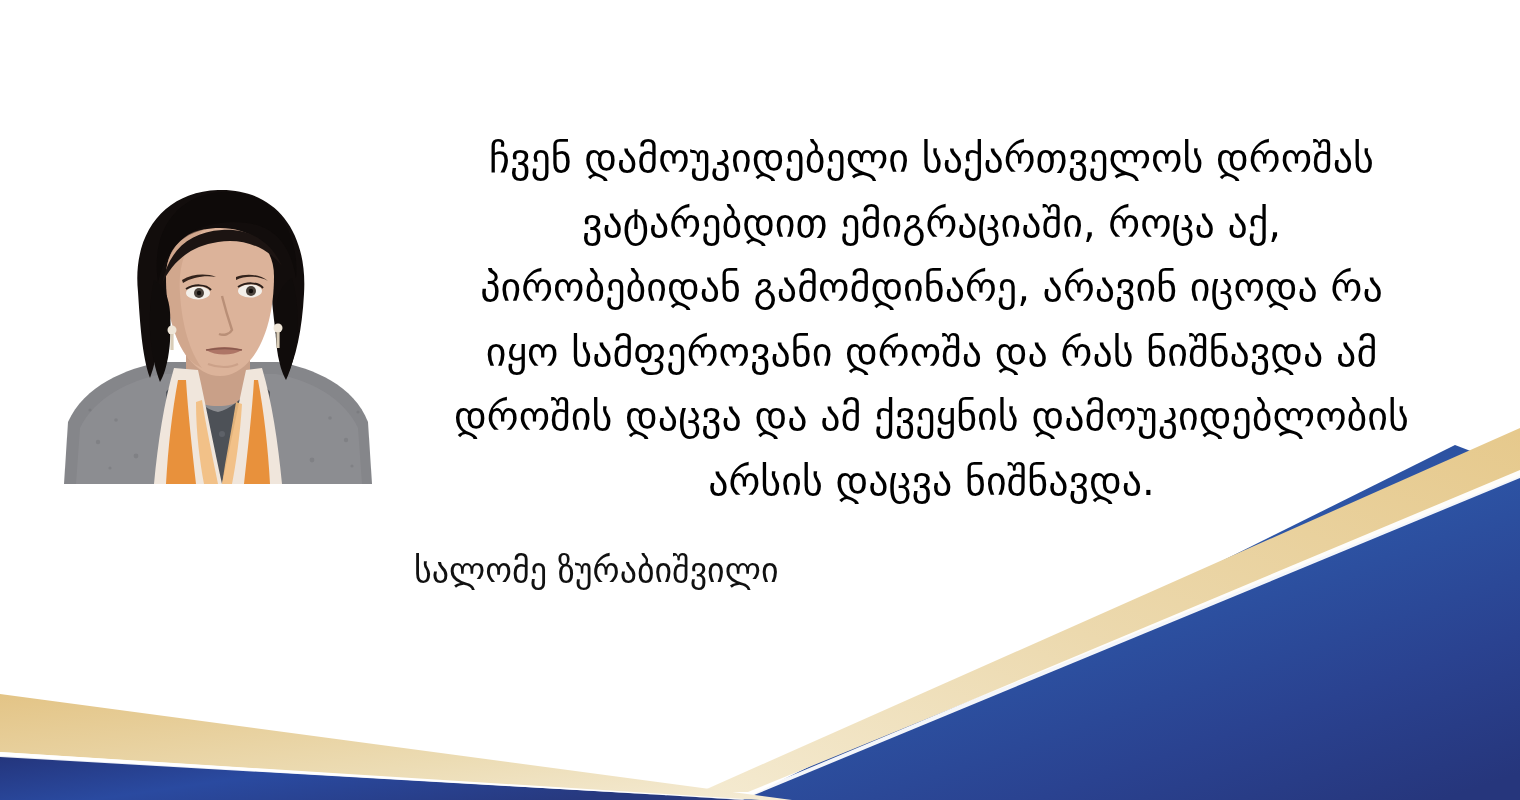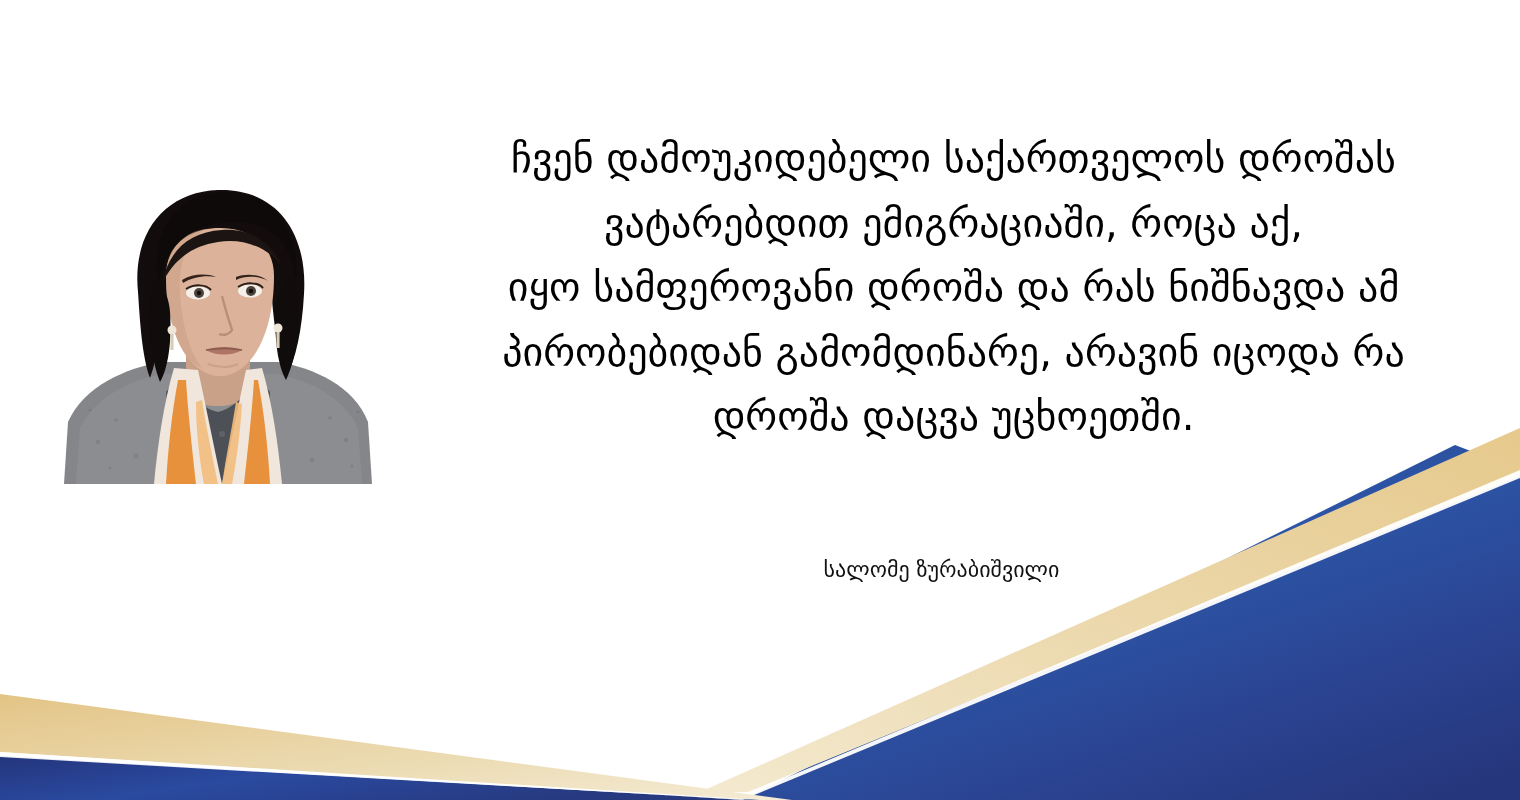--- a/index.html
+++ b/index.html
@@ -33,42 +33,41 @@
     width: 345px;
     height: 312px;
     overflow: hidden;
     background: #ffffff;
   }
   .portrait-svg { display: block; width: 345px; height: 312px; }
 
   
   .quote-block {
     position: absolute;
-    left: 426px;
+    left: 404px;
     top: 126px;
     width: 1055px;
     text-align: center;
   }
   .quote-line {
     display: block;
     font-family: "DejaVu Sans", "Liberation Sans", sans-serif;
     font-size: 40px;
     line-height: 64.5px;
     color: #000000;
     white-space: nowrap;
     letter-spacing: 0px;
   }
   .attribution {
     position: absolute;
     left: 414px;
     top: 548px;
     width: 1055px;
-    text-align: center;
     font-family: "DejaVu Sans", "Liberation Sans", sans-serif;
-    font-size: 22px;
+    font-size: 34px;
     line-height: 44px;
     color: #111111;
   }
 
   
   .brand {
     position: absolute;
     left: 1098px;
     top: 700px;
     font-family: "Liberation Serif", "DejaVu Serif", serif;
@@ -201,21 +200,22 @@
       <g>
         <circle cx="232" cy="156" r="4.5" fill="#efe6d8"></circle>
         <rect x="230.4" y="160" width="3.2" height="16" fill="#d9cdb8"></rect>
       </g>
     </svg>
   </div>
 
   <div class="quote-block">
     <span class="quote-line" style="font-size: 40px;">ჩვენ დამოუკიდებელი საქართველოს დროშას</span>
     <span class="quote-line" style="font-size: 40px; text-align: center;">ვატარებდით ემიგრაციაში, როცა აქ,</span>
+    <span class="quote-line" style="font-size: 40px;">პირობებიდან გამომდინარე, არავინ იცოდა რა</span>
     <span class="quote-line" style="font-size: 40px;">იყო სამფეროვანი დროშა და რას ნიშნავდა ამ</span>
-    <span class="quote-line" style="font-size: 40px;">პირობებიდან გამომდინარე, არავინ იცოდა რა</span>
-    <span class="quote-line" style="font-size: 40px;">დროშა დაცვა უცხოეთში.</span>
+    <span class="quote-line" style="font-size: 40px;">დროშის დაცვა და ამ ქვეყნის დამოუკიდებლობის</span>
+    <span class="quote-line" style="font-size: 40px;">არსის დაცვა ნიშნავდა.</span>
   </div>
 
   <div class="attribution">სალომე ზურაბიშვილი</div>
 
 
 </div>
 
 </body></html>

